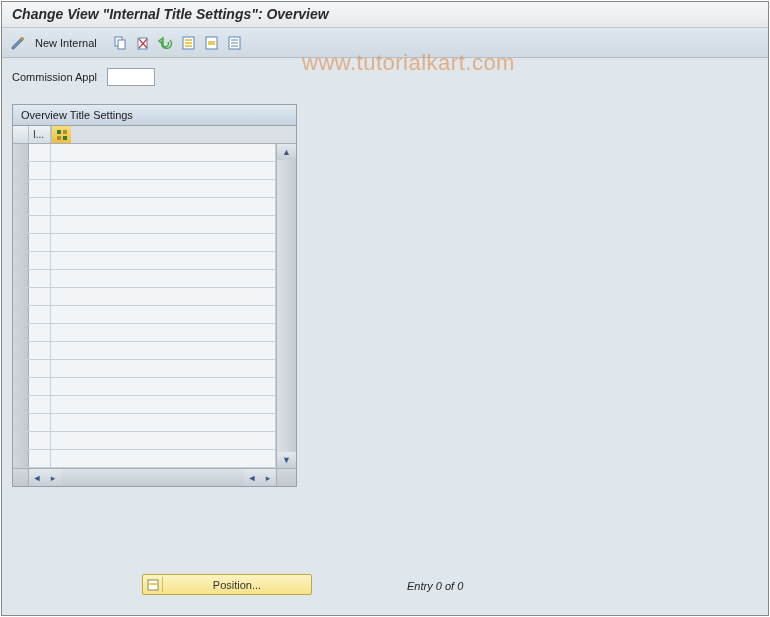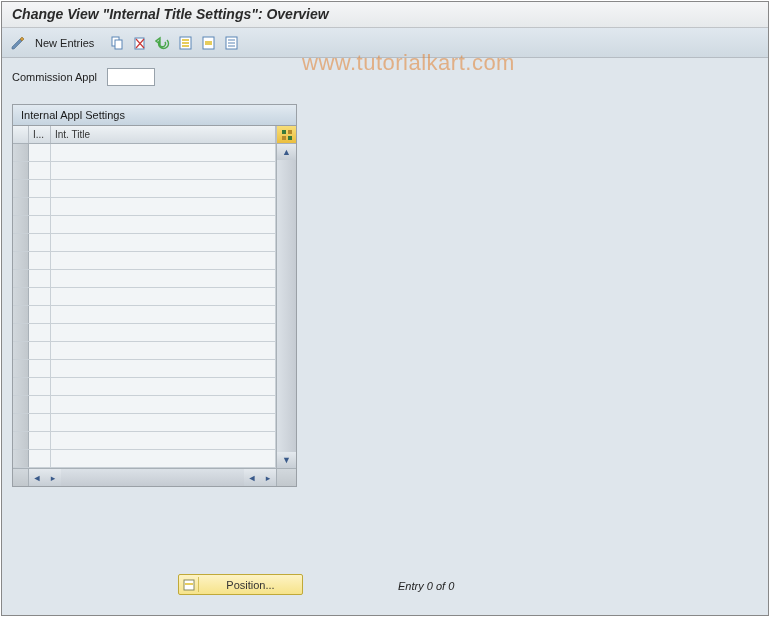--- a/index.html
+++ b/index.html
@@ -182,24 +182,23 @@
       gap: 95px;
       padding-left: 130px;
     }
     .position-btn {
       display: flex;
       align-items: center;
       background: linear-gradient(#fdf3c4, #f6e38a);
       border: 1px solid #c0a939;
       padding: 2px 2px;
       height: 21px;
-      width: 125px;
+      width: 170px;
       cursor: pointer;
       border-radius: 2px;
-      margin-left: 36px;
     }
     .position-icon-wrap {
       width: 18px;
       height: 15px;
       display: flex;
       align-items: center;
       justify-content: center;
       border-right: 1px solid #d6c15a;
       margin-right: 2px;
     }
@@ -234,21 +233,21 @@
     <span>Change View "Internal Title Settings": Overview</span>
   </div>
 
   <div class="toolbar">
     <span class="tb-btn">
       <svg width="16" height="16" viewBox="0 0 16 16">
           <path d="M2 12 L10 4 L12 6 L4 14 L2 14 Z" fill="#6b8fb5" stroke="#4a6a8a" stroke-width="0.6"></path>
           <path d="M10 4 L12 2 L14 4 L12 6 Z" fill="#d29a3a" stroke="#8a6a2a" stroke-width="0.6"></path>
         </svg>
     </span>
-    <span class="new-entries">New Entries</span>
+    <span class="new-entries">New Internal</span>
     <span class="tb-btn">
       <svg width="16" height="16" viewBox="0 0 16 16">
           <rect x="3" y="2" width="7" height="9" fill="#fff" stroke="#5b85b5"></rect>
           <rect x="6" y="5" width="7" height="9" fill="#fff" stroke="#5b85b5"></rect>
         </svg>
     </span>
     <span class="tb-btn">
       <svg width="16" height="16" viewBox="0 0 16 16">
           <rect x="3" y="3" width="9" height="11" fill="#fff" stroke="#5b85b5"></rect>
           <path d="M4 4 L12 13 M12 4 L4 13" stroke="#c83a3a" stroke-width="1.2"></path>
@@ -283,25 +282,24 @@
     </span>
   </div>
 
   <div class="content-area">
     <div class="field-row">
       <span class="field-label">Commission Appl</span>
       <input class="field-input" value="" style="">
     </div>
 
     <div class="table-container">
-      <div class="table-title">Internal Appl Settings</div>
+      <div class="table-title">Overview Title Settings</div>
       <div class="table-header">
         <div class="th-cell th-rowsel"></div>
         <div class="th-cell th-col1">I...</div>
-        <div class="th-cell th-col2">Int. Title</div>
         <div class="th-config">
           <svg width="12" height="12" viewBox="0 0 12 12">
               <rect x="1" y="1" width="4" height="4" fill="#3a7a3a"></rect>
               <rect x="7" y="1" width="4" height="4" fill="#b58a2a"></rect>
               <rect x="1" y="7" width="4" height="4" fill="#b58a2a"></rect>
               <rect x="7" y="7" width="4" height="4" fill="#3a7a3a"></rect>
             </svg>
         </div>
       </div>
       <div class="table-body">

